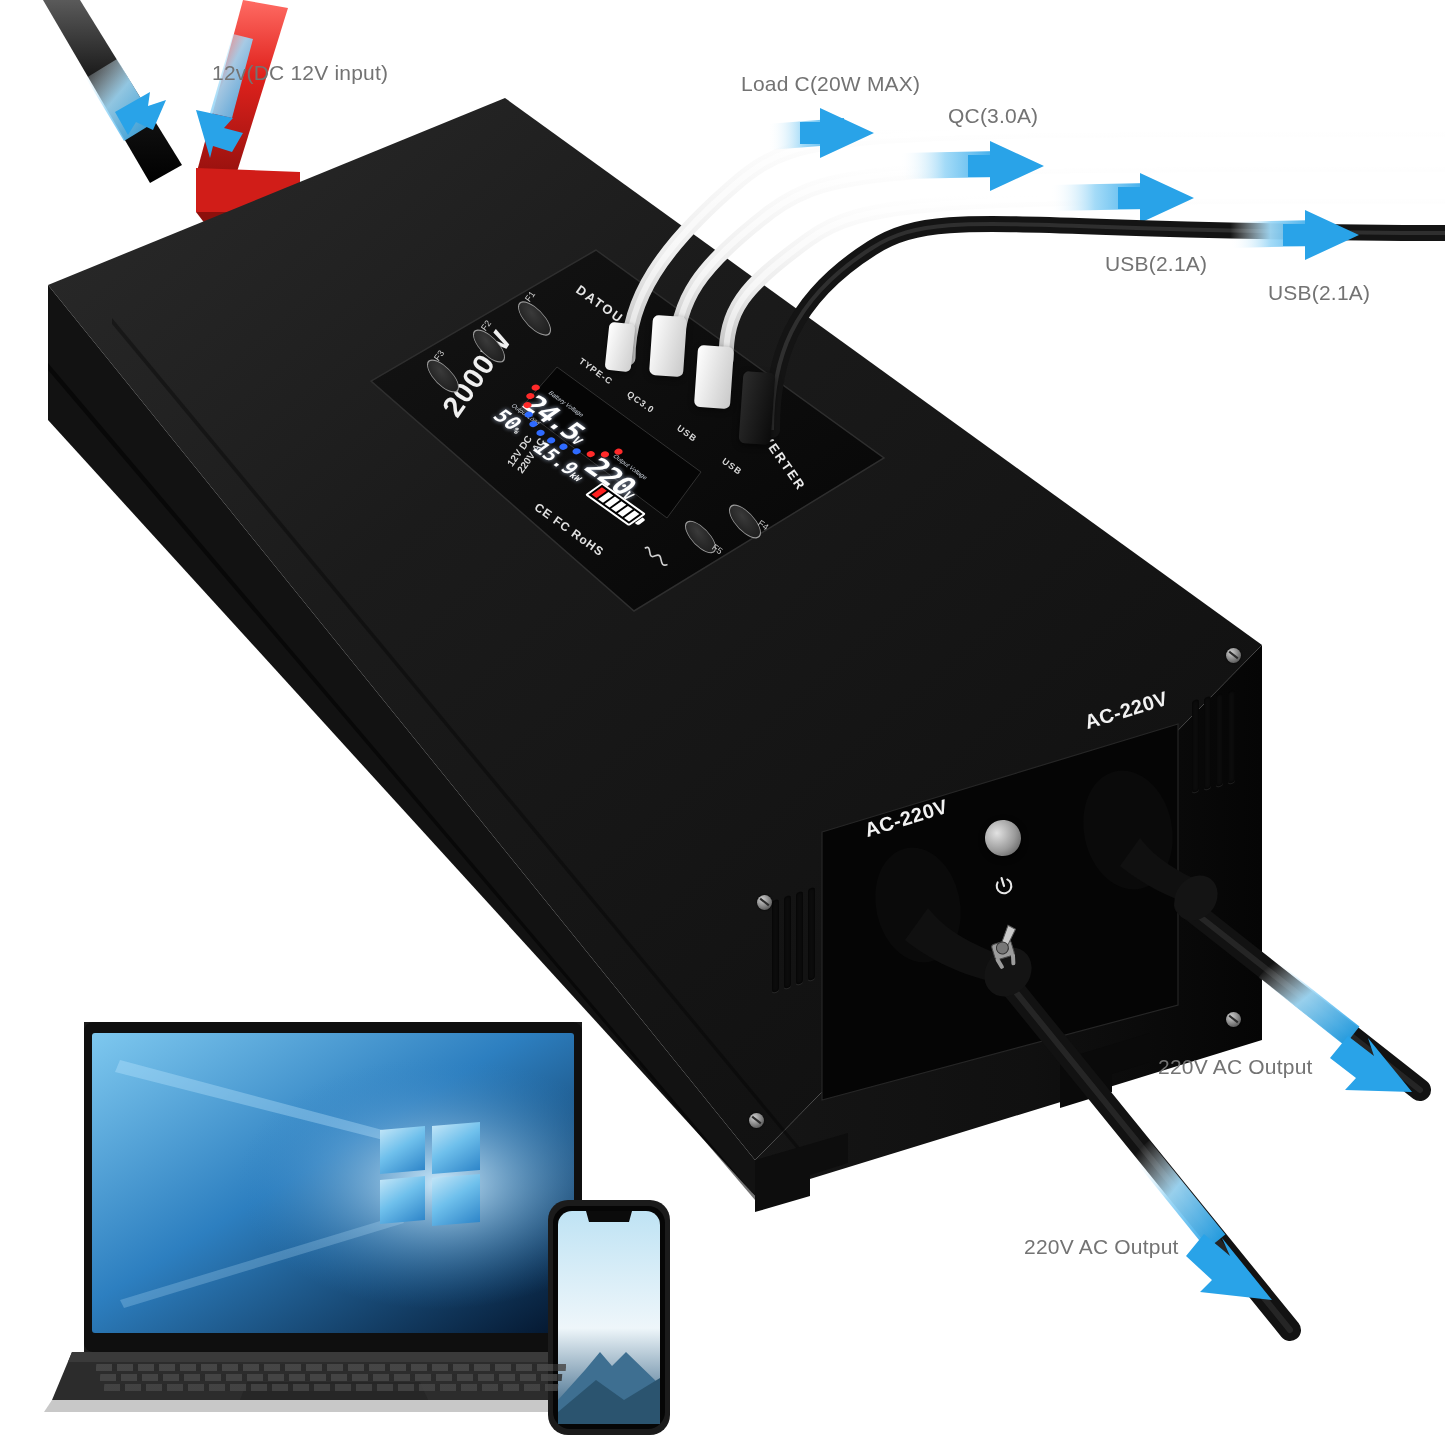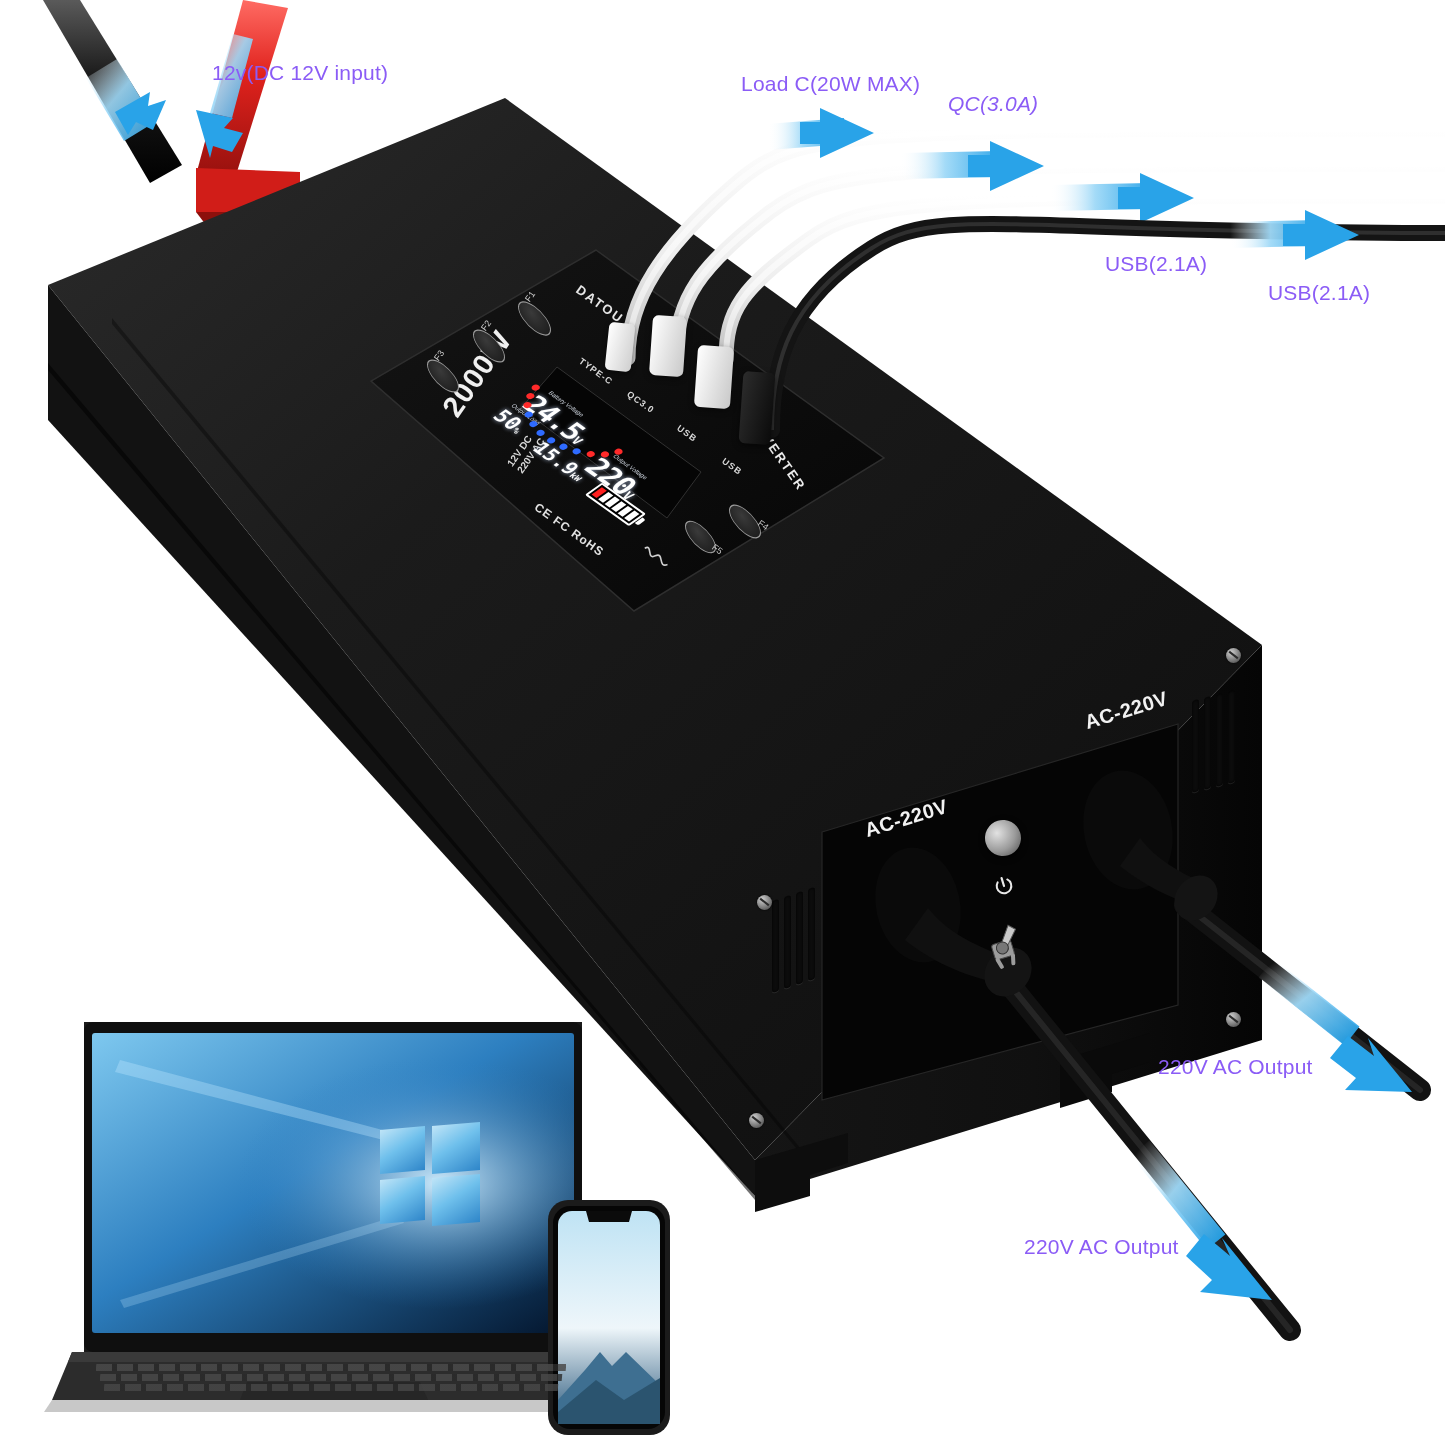--- a/index.html
+++ b/index.html
@@ -1,21 +1,21 @@
 <!DOCTYPE html>
 <html><head>
 <meta charset="utf-8">
 <style>
   html,body{margin:0;padding:0;background:#fff;}
   body{width:1445px;height:1445px;position:relative;overflow:hidden;
        font-family:"Liberation Sans","DejaVu Sans",sans-serif;}
   .stage{position:absolute;inset:0;width:1445px;height:1445px;background:#ffffff;}
 
   
-  .label{position:absolute;color:#8b5cf6;font-size:21px;letter-spacing:.2px;white-space:nowrap;}
+  .label{position:absolute;color:#737373;font-size:21px;letter-spacing:.2px;white-space:nowrap;}
 
   .screw{position:absolute;width:15px;height:15px;border-radius:50%;
          background:radial-gradient(circle at 35% 30%,#cfcfcf,#7d7d7d 55%,#3a3a3a 100%);
          box-shadow:0 0 2px rgba(0,0,0,.9);}
   .screw:before{content:"";position:absolute;left:2px;top:6px;width:11px;height:2px;
          background:#2b2b2b;transform:rotate(38deg);}
 
   
   .lcdtxt{position:absolute;color:#fff;font-family:"DejaVu Sans Mono",monospace;
           text-shadow:0 0 4px rgba(200,220,255,.75);}
@@ -331,21 +331,21 @@
     </svg>
   </div>
 
   <div class="screw" style="left:1226px;top:648px;"></div>
   <div class="screw" style="left:1226px;top:1012px;"></div>
   <div class="screw" style="left:757px;top:895px;"></div>
   <div class="screw" style="left:749px;top:1113px;"></div>
 
   <div class="label" style="left:212px;top:61px;">12v(DC 12V input)</div>
   <div class="label" style="left:741px;top:72px;">Load C(20W MAX)</div>
-  <div class="label" style="left:948px;top:92px;font-style:italic;">QC(3.0A)</div>
+  <div class="label" style="left:948px;top:104px;">QC(3.0A)</div>
   <div class="label" style="left:1105px;top:252px;">USB(2.1A)</div>
   <div class="label" style="left:1268px;top:281px;">USB(2.1A)</div>
   <div class="label" style="left:1158px;top:1055px;">220V AC Output</div>
   <div class="label" style="left:1024px;top:1235px;">220V AC Output</div>
 
   <div style="position:absolute;left:380px;top:1128px;width:100px;height:96px;">
     <div class="win-pane" style="left:0;top:0;width:45px;height:44px;transform:skewY(-5deg);"></div>
     <div class="win-pane" style="left:52px;top:-4px;width:48px;height:48px;transform:skewY(-5deg);"></div>
     <div class="win-pane" style="left:0;top:50px;width:45px;height:44px;transform:skewY(-5deg);"></div>
     <div class="win-pane" style="left:52px;top:48px;width:48px;height:48px;transform:skewY(-5deg);"></div>

